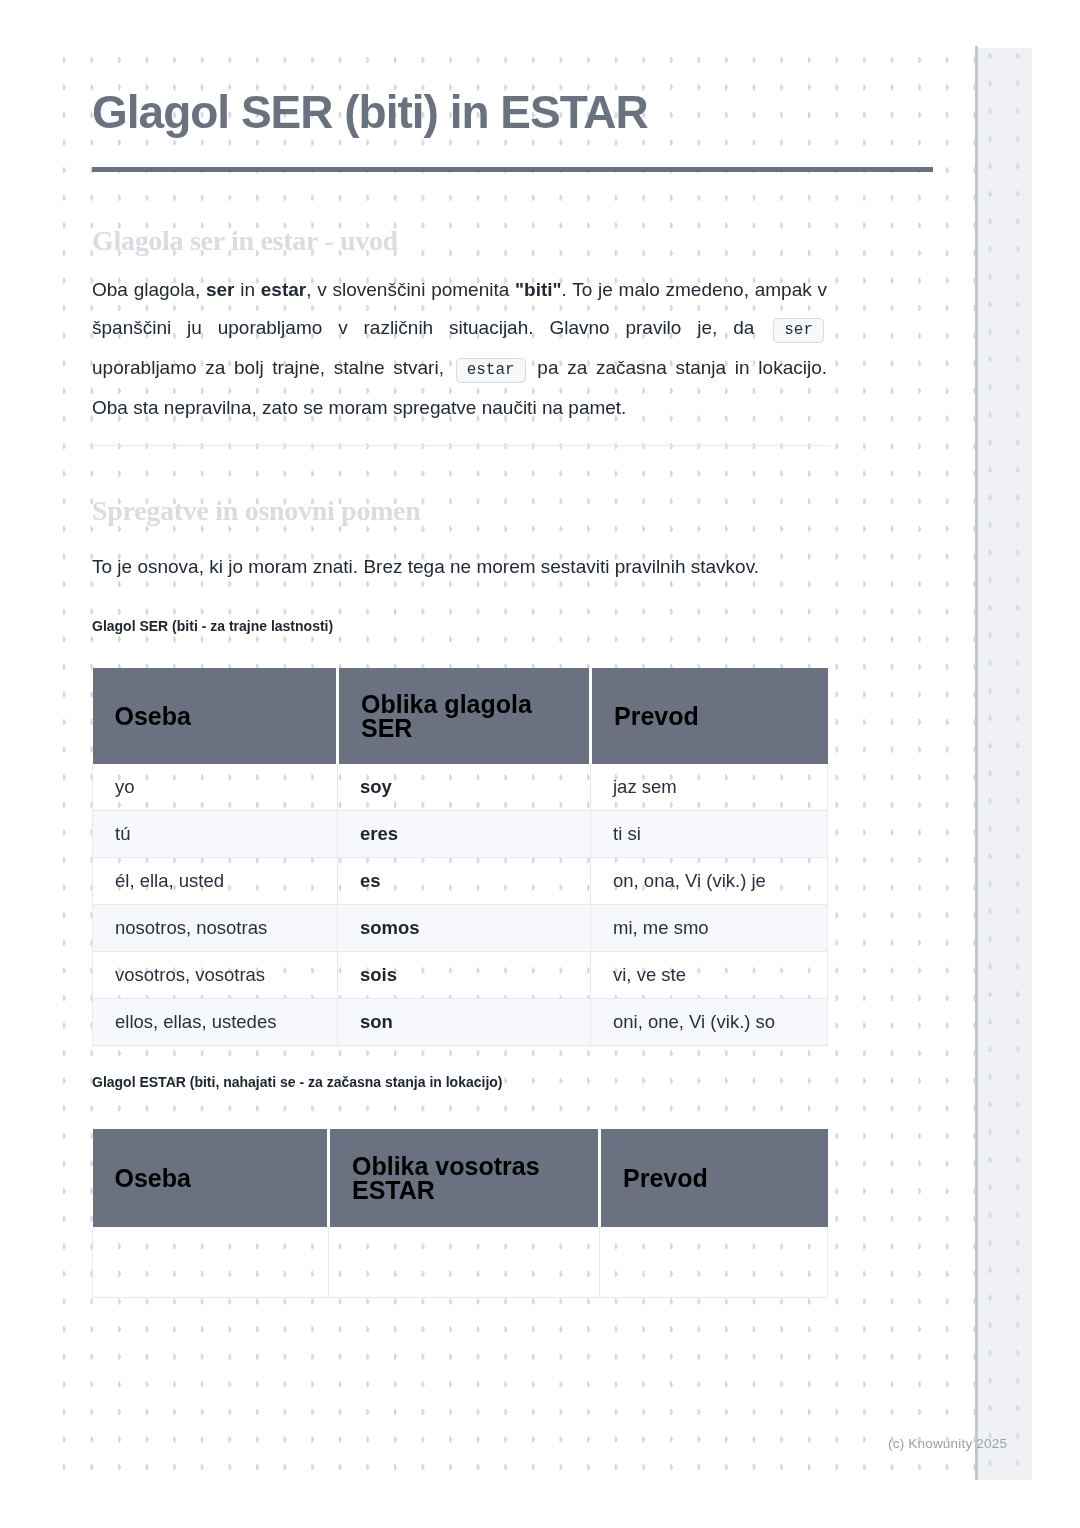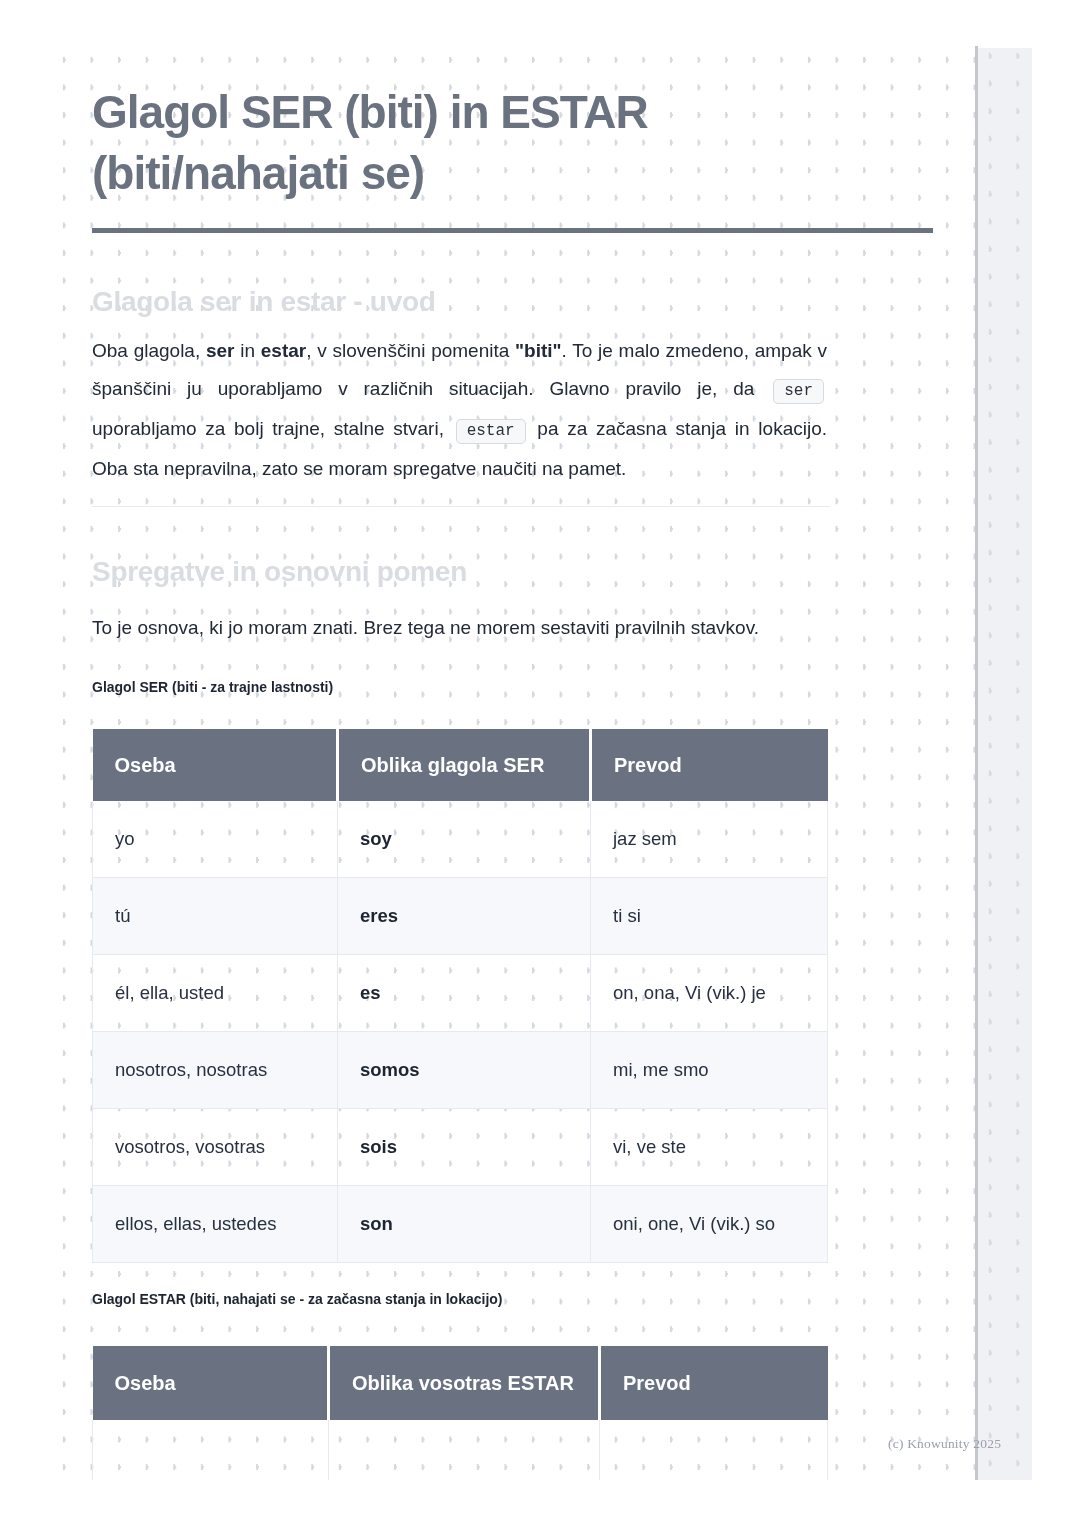--- a/index.html
+++ b/index.html
@@ -33,20 +33,21 @@
     margin-top:36px; font-size:46px; line-height:61px; font-weight:700;
     color:#6a7280; letter-spacing:-1px;
   }
   h1.page-title span { display:block; }
 
   .title-rule { margin-top:24px; width:841px; height:5px; background:#6a7280; }
 
   h2.section-heading {
     font-size:28px; line-height:34px; font-weight:700; color:#d9dce0;
     letter-spacing:-0.3px;
+    font-family:Liberation Serif, serif;
   }
   h2.first-heading  { margin-top:52px; }
   h2.second-heading { margin-top:48px; }
 
   p.body-text {
     width:735px; font-size:19px; line-height:38px; color:#212a36;
   }
   p.intro { margin-top:13px; text-align:justify; }
   p.basics { margin-top:20px; }
 
@@ -66,52 +67,51 @@
   h3.estar-heading { margin-top:22px; }
 
   table.conj-table {
     border-collapse:collapse; width:735px; table-layout:fixed;
     font-size:18.5px; color:#273040;
   }
   table.ser-table   { margin-top:28px; }
   table.estar-table { margin-top:33px; }
 
   .conj-table thead th {
-    background:#6a7180; color:#ffffff; font-weight:700; font-size:20px;
+    background:#6a7180; color:#000000; font-weight:700; font-size:25px;
     text-align:left; padding:24px 22px; line-height:24px;
   }
   .ser-table   thead th { padding:24px 22px; }
   .estar-table thead th { padding:25px 22px; }
   .conj-table thead th + th { border-left:3px solid #ffffff; }
 
   .conj-table tbody td {
-    padding:26px 22px; line-height:24px;
+    padding:11px 22px; line-height:24px;
     border-bottom:1px solid #e6e9ed;
   }
   .conj-table tbody td + td     { border-left:1px solid #e6e9ed; }
   .conj-table tbody td:first-child { border-left:1px solid #e6e9ed; }
   .conj-table tbody td:last-child  { border-right:1px solid #e6e9ed; }
   .conj-table tbody tr:nth-child(even) { background:#f7f8fb; }
   .conj-table tbody td:nth-child(2) { font-weight:700; color:#1d2531; }
   .estar-table tbody td { padding:35px 22px; }
 
   .watermark {
     position:absolute; left:888px; top:1436px; z-index:3;
-    font-size:13.5px; color:#9aa1aa; letter-spacing:0.2px;font-family:Liberation Serif, serif;
+    font-size:13.5px; color:#9aa1aa; letter-spacing:0.2px;
   }
 </style>
 </head>
 <body>
 
 <div class="paper">
   <div class="content">
 
     <h1 class="page-title">
       <span>Glagol SER (biti) in ESTAR</span>
-      <span>(biti/nahajati se)</span>
     </h1>
 
     <div class="title-rule"></div>
 
     <h2 class="section-heading first-heading">Glagola ser in estar - uvod</h2>
 
     <p class="body-text intro"><span>Oba glagola, </span><strong>ser</strong><span> in </span><strong>estar</strong><span>, v slovenščini pomenita </span><strong>"biti"</strong><span>. To je malo zmedeno, ampak v španščini ju uporabljamo v različnih situacijah. Glavno pravilo je, da </span><code class="chip">ser</code><span> uporabljamo za bolj trajne, stalne stvari, </span><code class="chip">estar</code><span> pa za začasna stanja in lokacijo. Oba sta nepravilna, zato se moram spregatve naučiti na pamet.</span></p>
 
     <div class="section-divider"></div>
 

